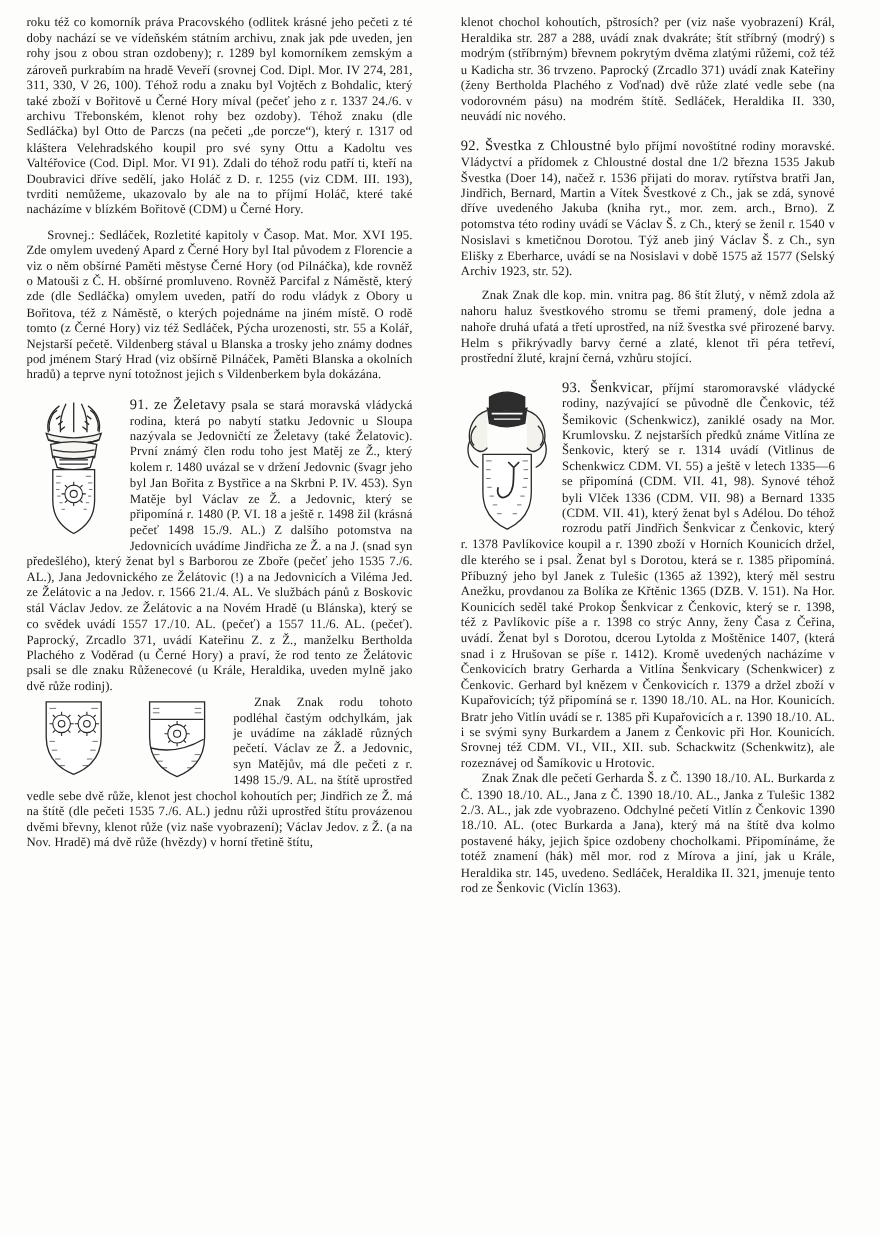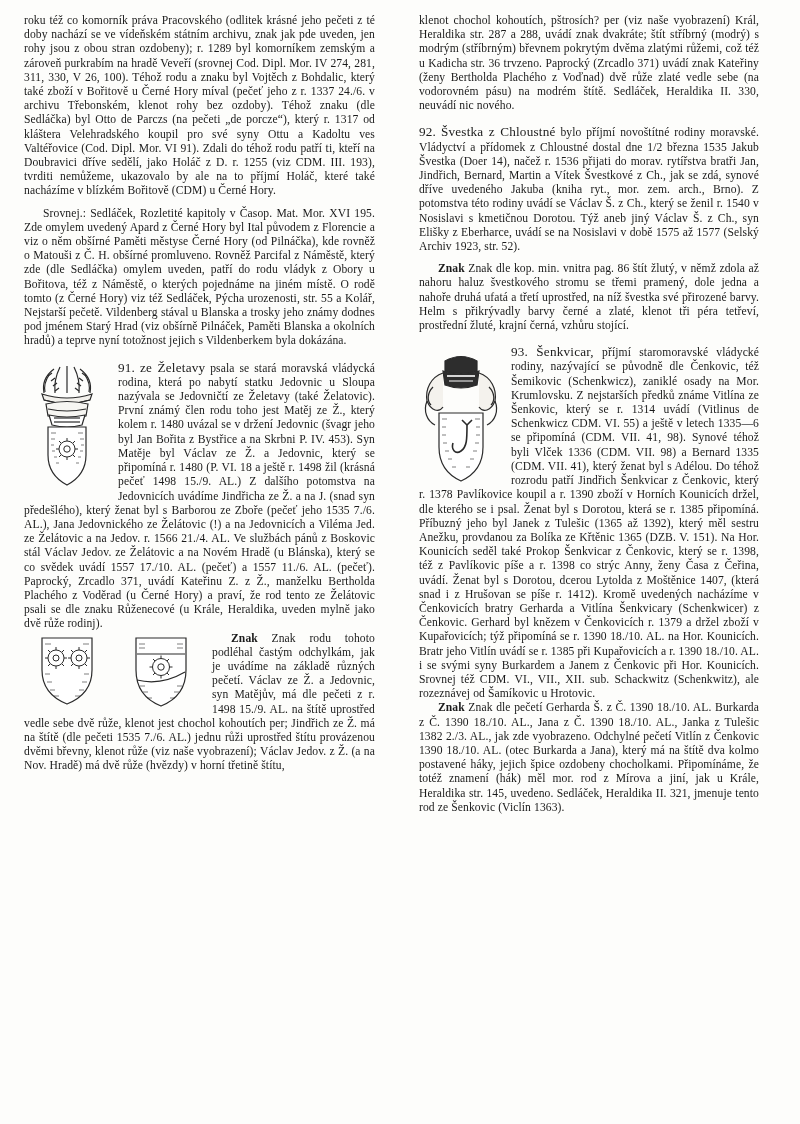--- a/index.html
+++ b/index.html
@@ -48,21 +48,21 @@
     text-justify: inter-word;
     letter-spacing: 0.1px;
     hyphens: manual;
   }
   .indent { text-indent: 19px; }
   .entry-head {
     font-size: 13.2px;
     font-weight: normal;
     letter-spacing: 0.2px;
   }
-  .bold-inline { font-weight: bold; }
+  .bold-inline { font-weight: normal; }
   .gap-s { height: 8px; }
   .gap-m { height: 12px; }
 
   
   .fig-wrap {
     float: left;
     margin: 2px 8px 2px 0;
   }
   .clear { clear: both; }
 

